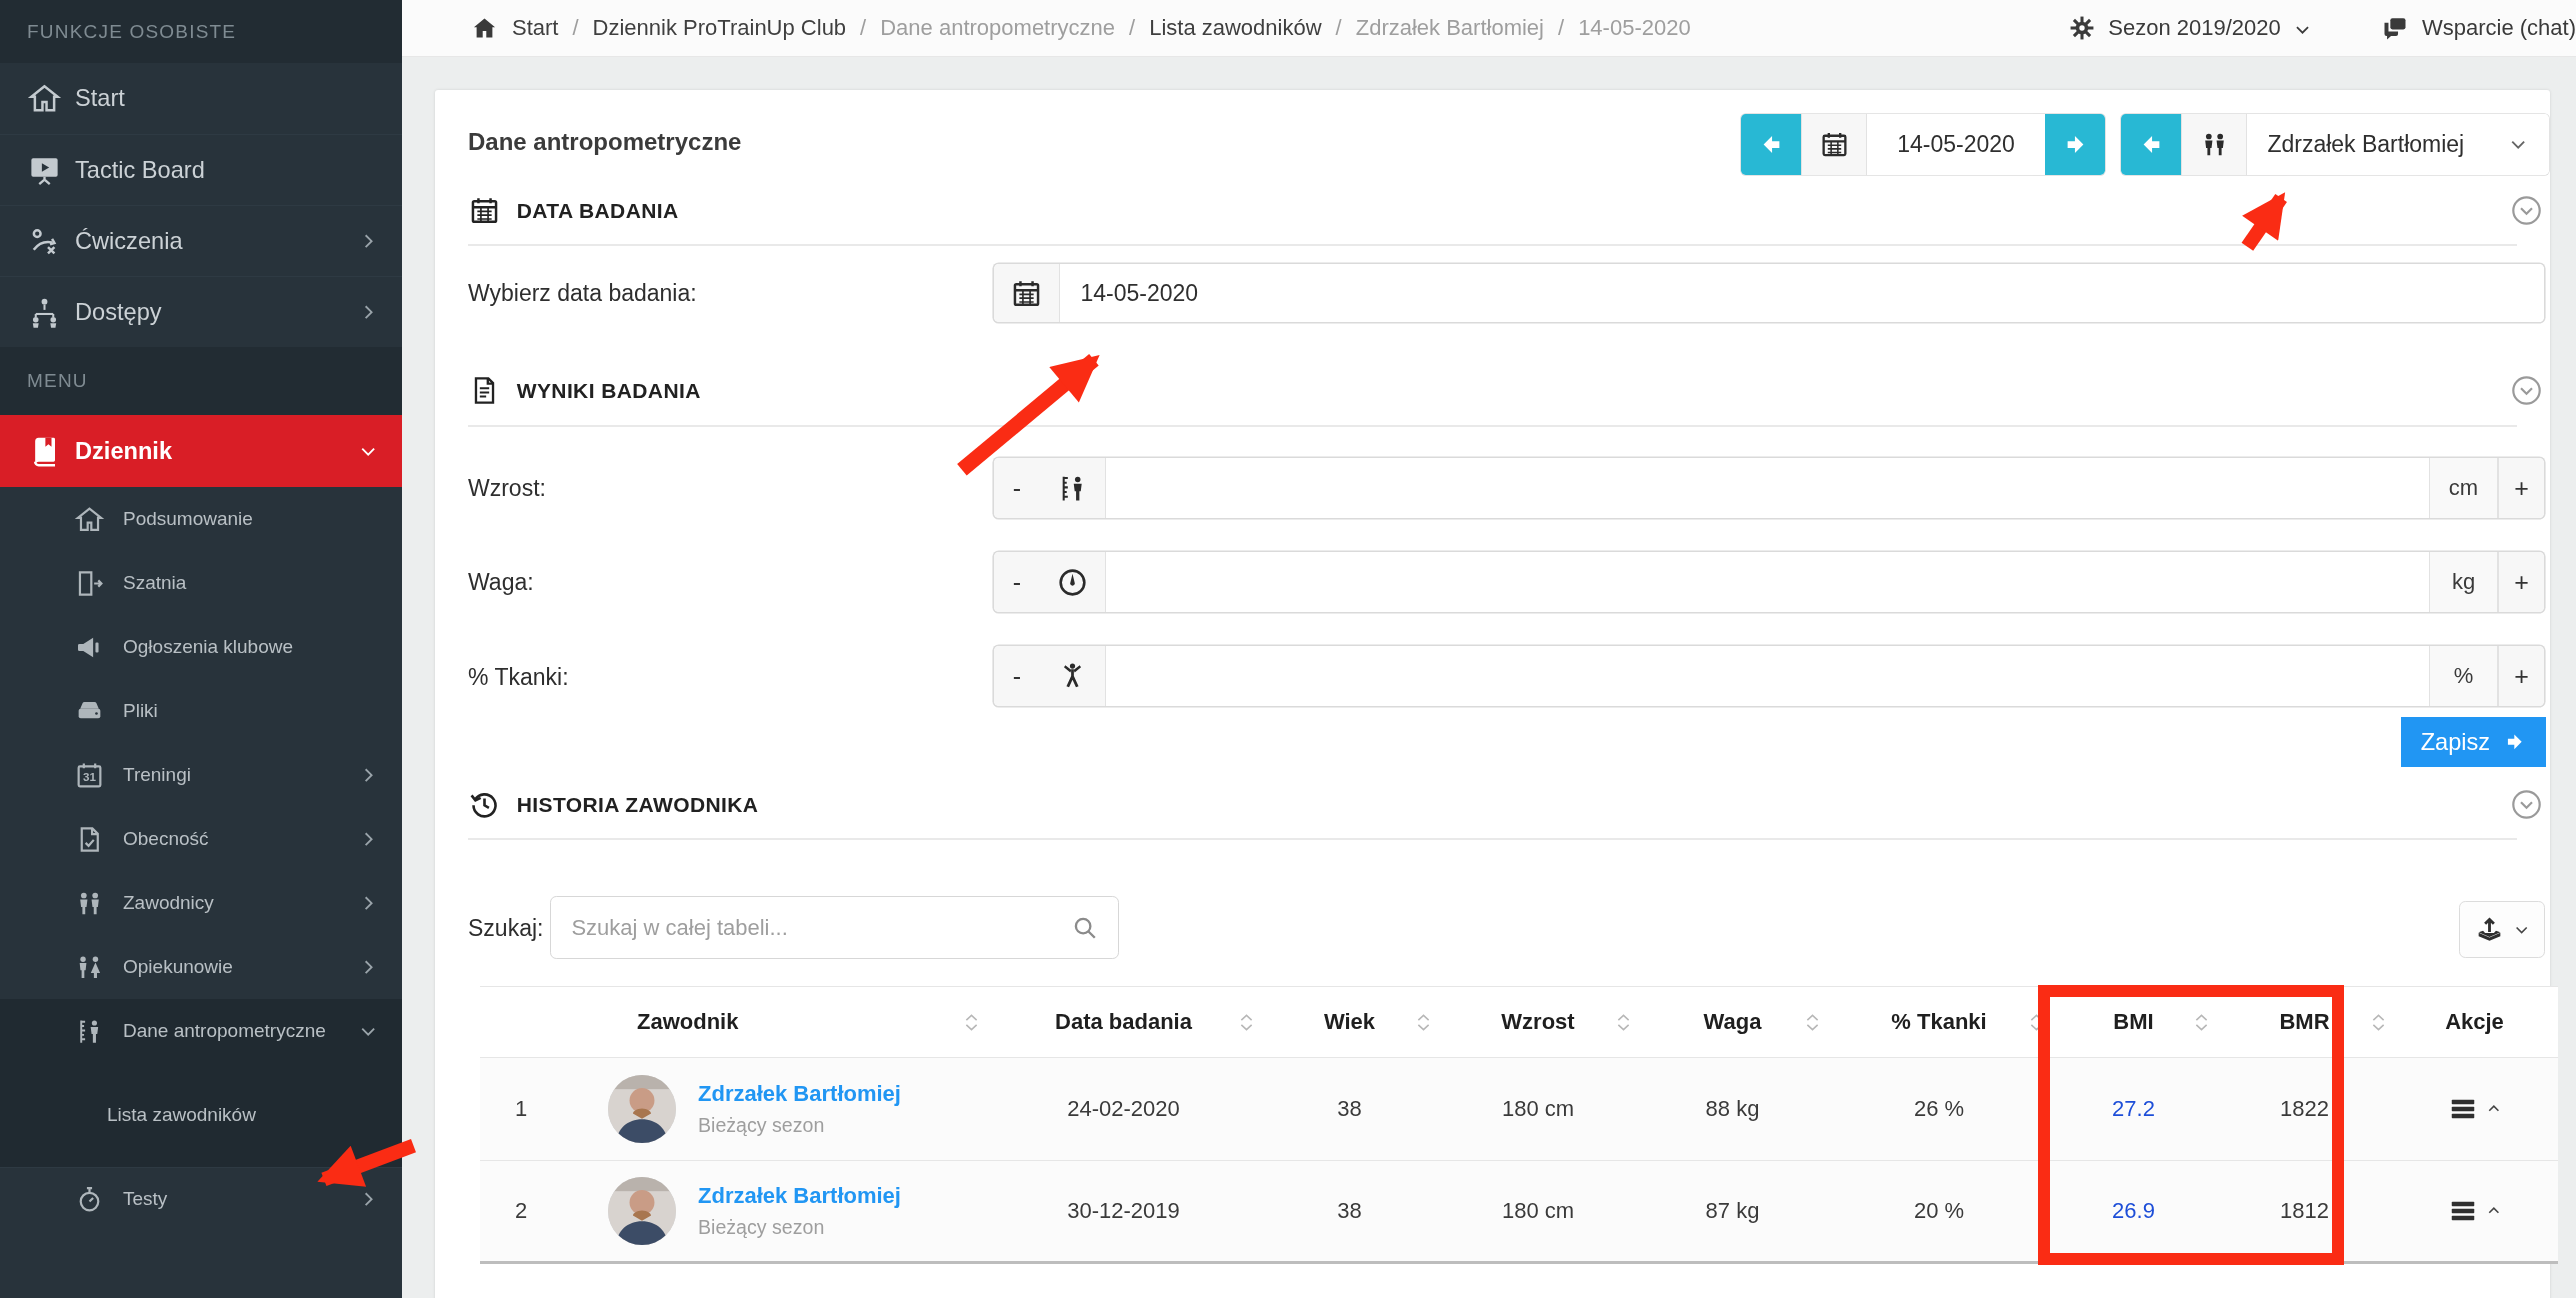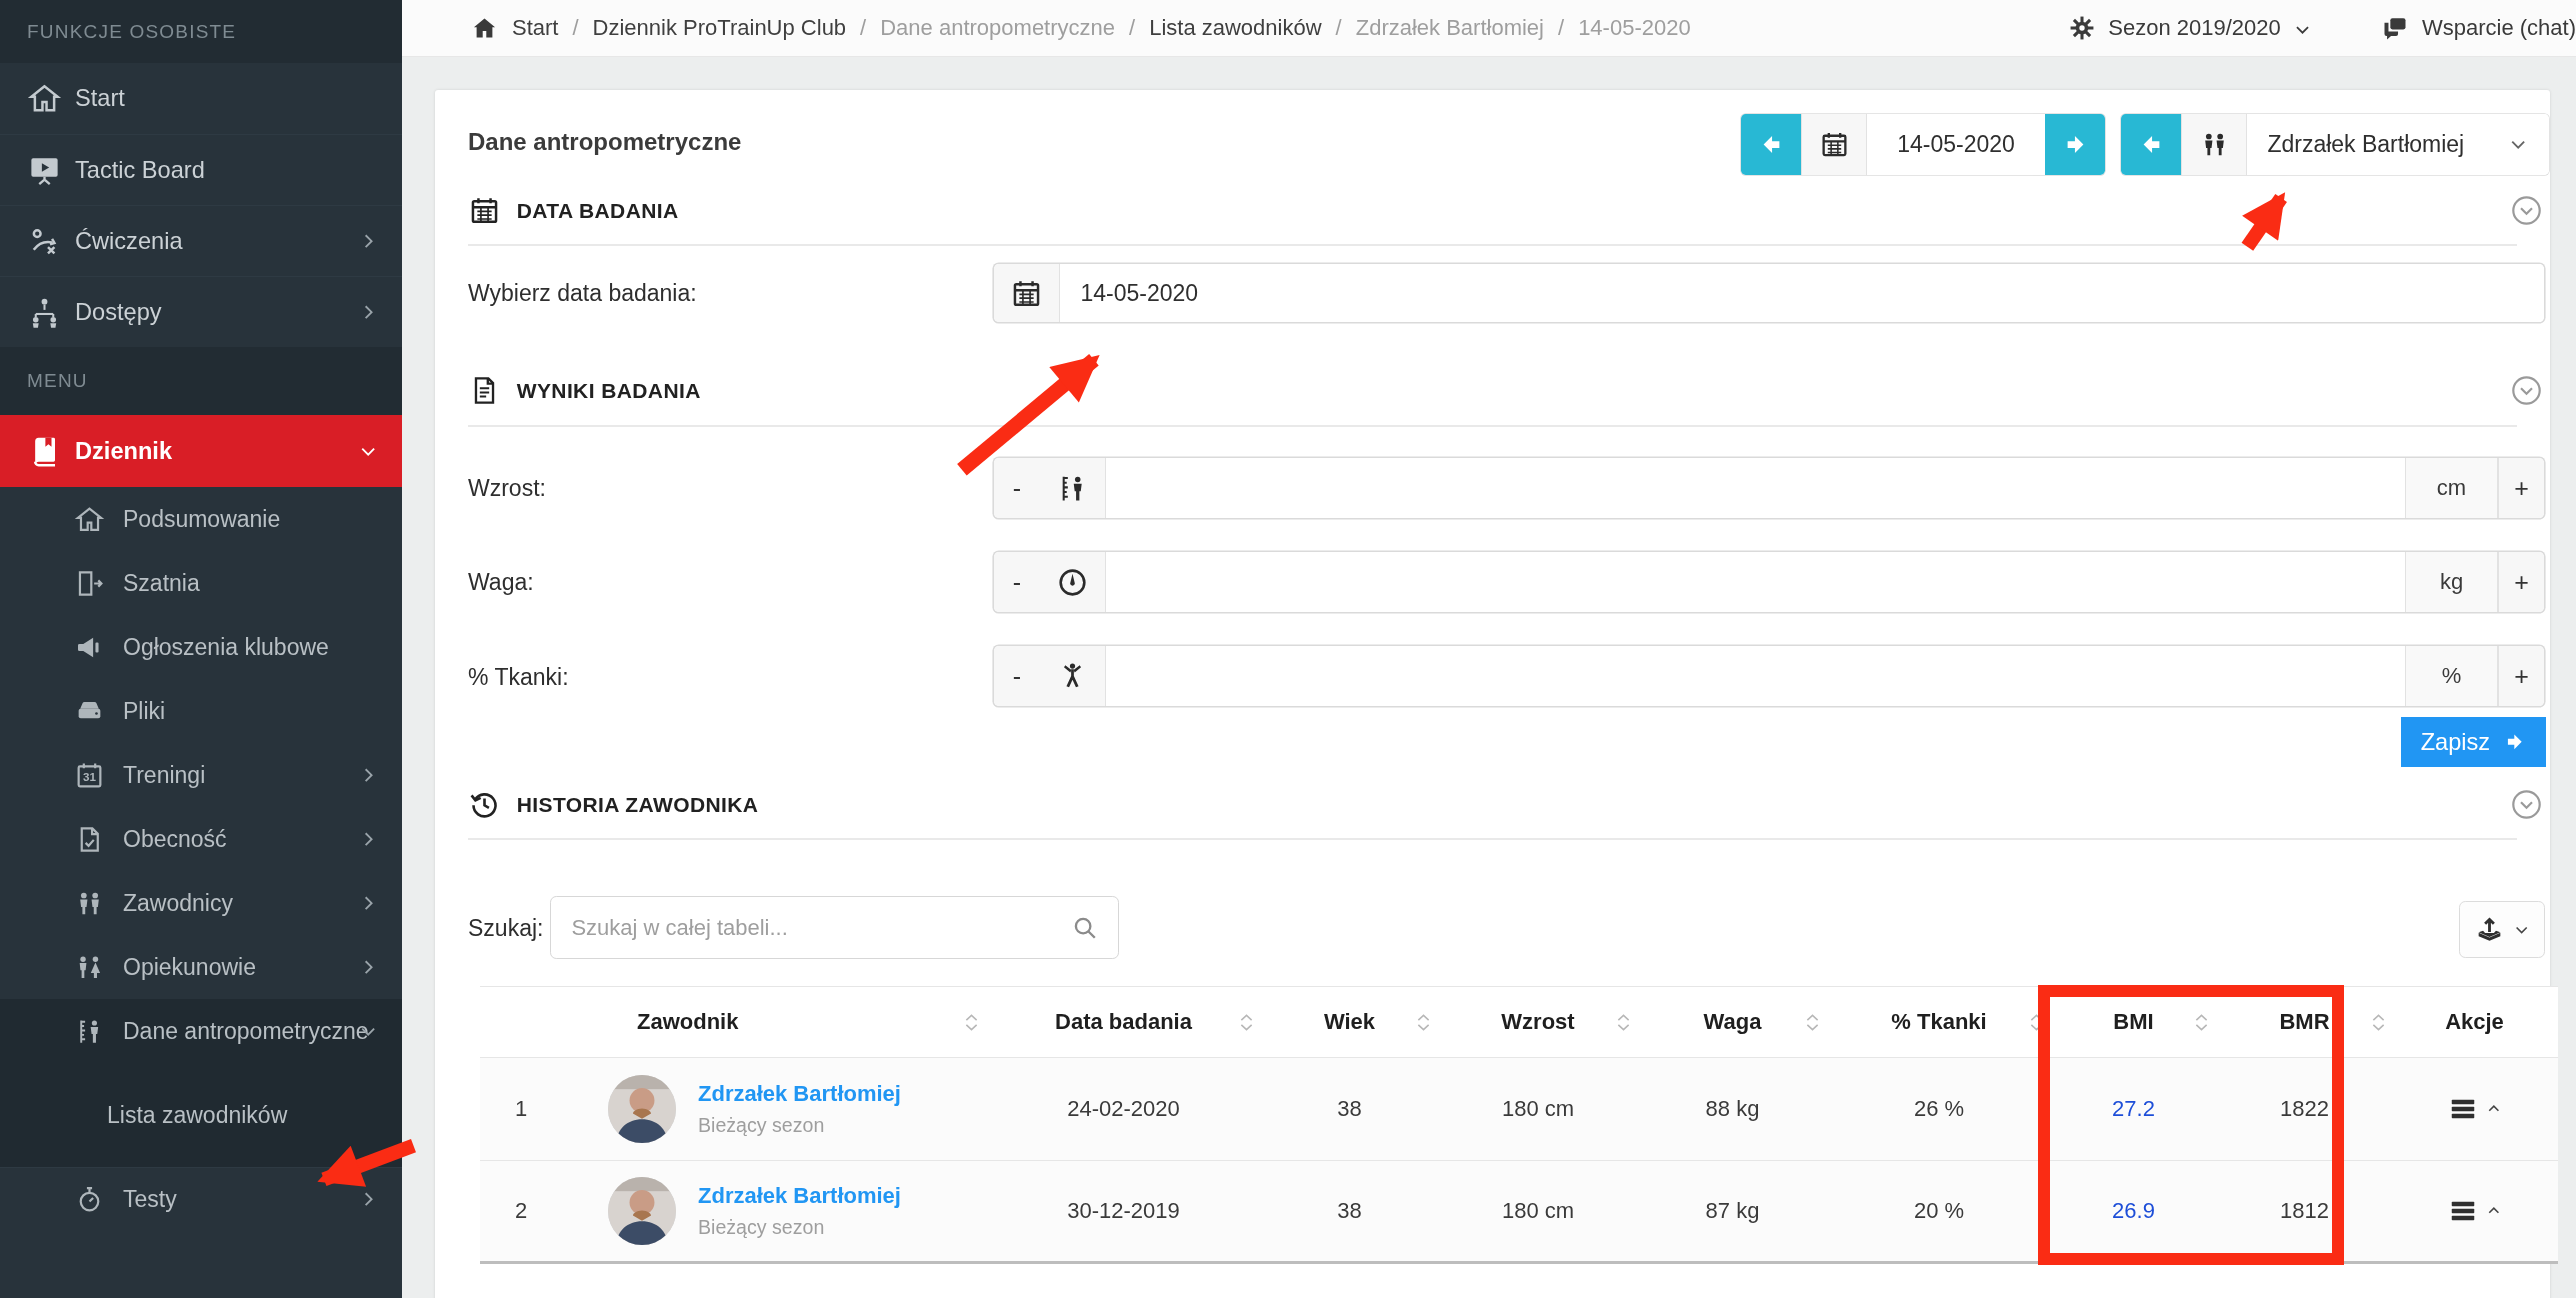--- a/index.html
+++ b/index.html
@@ -18,21 +18,21 @@
   .sb-top .sb-item .sb-label { margin-left:75px; font-size:23.6px; }
   .sb-chev { position:absolute; right:23.6px; width:20.4px; height:20.4px; color:#9aa4aa; }
   .sb-menu-band { height:68px; background:#222c33; display:flex; align-items:center; padding-left:27px; }
   .sb-menu-band span { color:#7f8b92; font-size:19px; letter-spacing:1.2px; }
   .sb-active { height:72px; background:#d91e26; display:flex; align-items:center; position:relative; cursor:pointer; }
   .sb-active .sb-ico { position:absolute; left:27px; width:35px; height:35px; }
   .sb-active .sb-label { margin-left:75px; font-size:23.6px; font-weight:bold; color:#fff; }
   .sb-active .sb-chev { color:#fff; }
   .sb-sub .sb-item { height:64px; color:#b9c0c5; }
   .sb-sub .sb-item .sb-ico { position:absolute; left:74px; width:31px; height:31px; color:#aeb6bb; }
-  .sb-sub .sb-item .sb-label { margin-left:123px; font-size:23px; }
+  .sb-sub .sb-item .sb-label { margin-left:123px; font-size:19px; }
   .sb-expanded { background:#202a31; }
   .sb-expanded .sb-item-sub2 { height:104px; }
   .sb-expanded .sb-item-sub2 .sb-label { margin-left:107px; }
   .sb-item-tests { border-top:1.6px solid #2e3a43; height:63px !important; }
 
   
   .topbar { position:absolute; left:402px; top:0; width:2174px; height:57px; background:#fbfbfb; border-bottom:1.6px solid #e7e7e7; display:flex; align-items:center; z-index:1; }
   .crumbs { display:flex; align-items:center; gap:14px; margin-left:69px; }
   .crumb { font-size:22px; color:#3f3f3f; cursor:pointer; }
   .crumb.muted { color:#9e9e9e; }
@@ -67,21 +67,21 @@
   .sec-head span { font-size:21px; font-weight:bold; color:#212121; letter-spacing:0.4px; }
   .sec-collapse { position:absolute; width:33px; height:33px; color:#9a9a9a; cursor:pointer; }
   .divider { position:absolute; left:33px; width:2049px; height:1.6px; background:#e9e9e9; }
 
   .form-label { position:absolute; left:33px; font-size:23px; color:#2e2e2e; }
 
   .input-group { position:absolute; left:559px; width:1550px; display:flex; border-radius:4.7px; box-shadow:0 0 0 1.6px #dadada; overflow:hidden; background:#fff; }
   .ig-seg { background:#f7f7f7; border-right:1.6px solid #e2e2e2; display:flex; align-items:center; justify-content:center; color:#2b2b2b; }
   .ig-minus,.ig-plus { width:46px; font-size:25px; color:#333; cursor:pointer; border:none; background:#f7f7f7; }
   .ig-plus { border-left:1.6px solid #e2e2e2; border-right:none; }
-  .ig-unit { width:93px; background:#f9f9f9; border-left:1.6px solid #e2e2e2; border-right:1.6px solid #e2e2e2; display:flex; align-items:center; justify-content:center; font-size:22px; color:#3a3a3a; }
+  .ig-unit { width:69px; background:#f9f9f9; border-left:1.6px solid #e2e2e2; border-right:1.6px solid #e2e2e2; display:flex; align-items:center; justify-content:center; font-size:22px; color:#3a3a3a; }
   .ig-ico { width:66px; }
   .ig-ico svg { width:33px; height:33px; }
   .ig-input { flex:1; border:none; outline:none; font-size:23px; color:#2f2f2f; padding:0 20.4px; font-family:"Liberation Sans", sans-serif; background:#fff; }
 
   .save-btn { position:absolute; left:1966px; top:627px; width:145px; height:50px; background:#2196f3; border:none; border-radius:0; color:#fff; font-size:23.6px; display:flex; align-items:center; justify-content:center; gap:12.6px; cursor:pointer; font-family:"Liberation Sans", sans-serif; }
   .save-btn svg { width:23.6px; height:23.6px; }
 
   
   .search-box { position:absolute; left:115px; top:806px; width:569px; height:63px; border:1.6px solid #d7d7d7; border-radius:6.3px; display:flex; align-items:center; background:#fff; }
   .search-box input { flex:1; border:none; outline:none; font-size:22px; color:#444; padding:0 7.9px 0 20.4px; font-family:"Liberation Sans", sans-serif; }

